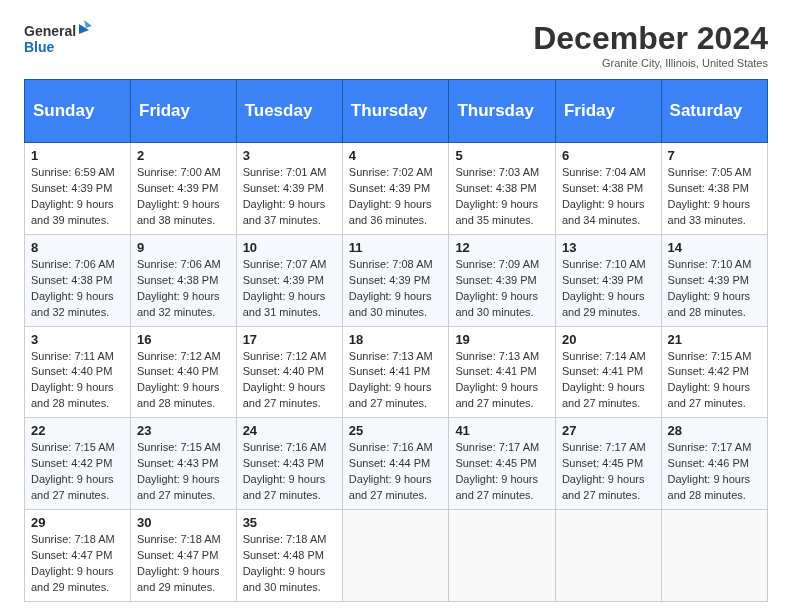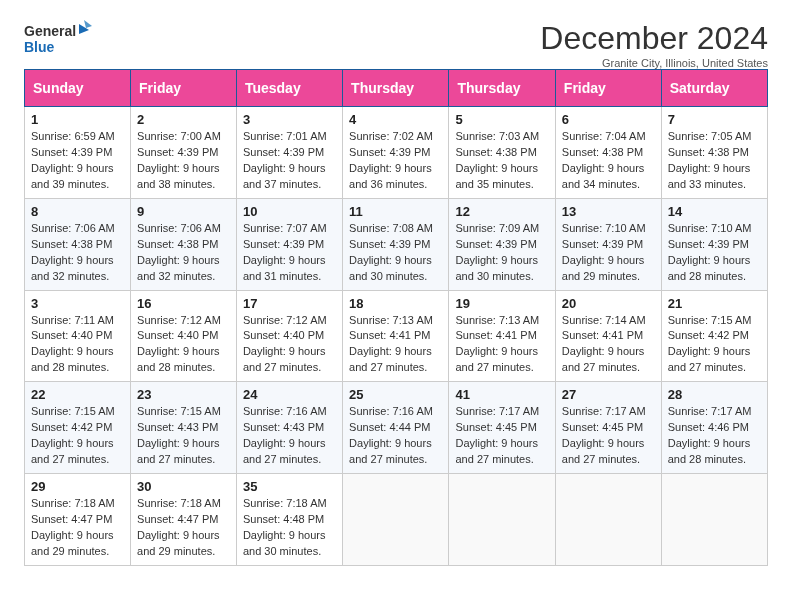--- a/index.html
+++ b/index.html
@@ -7,49 +7,50 @@
       font-family: Arial, sans-serif;
       background: #fff;
       width: 792px;
       min-height: 612px;
       padding: 20px 24px 20px 24px;
     }
     .header-area {
       display: flex;
       justify-content: space-between;
       align-items: flex-start;
+      margin-bottom: 10px;
     }
     .logo {
       display: flex;
       align-items: center;
       gap: 6px;
     }
     .title-area {
       text-align: right;
     }
     .main-title {
       font-size: 32px;
-      font-weight: normal;
+      font-weight: bold;
       color: #333;
     }
     .subtitle {
       font-size: 11px;
       color: #555;
     }
     .calendar {
       width: 100%;
       border-collapse: collapse;
       border: 1px solid #ccc;
     }
     .calendar th {
-      background: #ec4899;
+      background: #3b82f6;
       color: #fff;
-      font-size: 14px;
+      font-size: 17px;
       font-weight: bold;
-      padding: 10px 8px;
+      padding: 21px 8px;
       text-align: left;
       border: 1px solid #1a5a9a;
     }
     .calendar td {
       vertical-align: top;
       border: 1px solid #ccc;
       padding: 5px 6px;
       width: 107px;
       font-size: 10.5px;
       color: #333;

